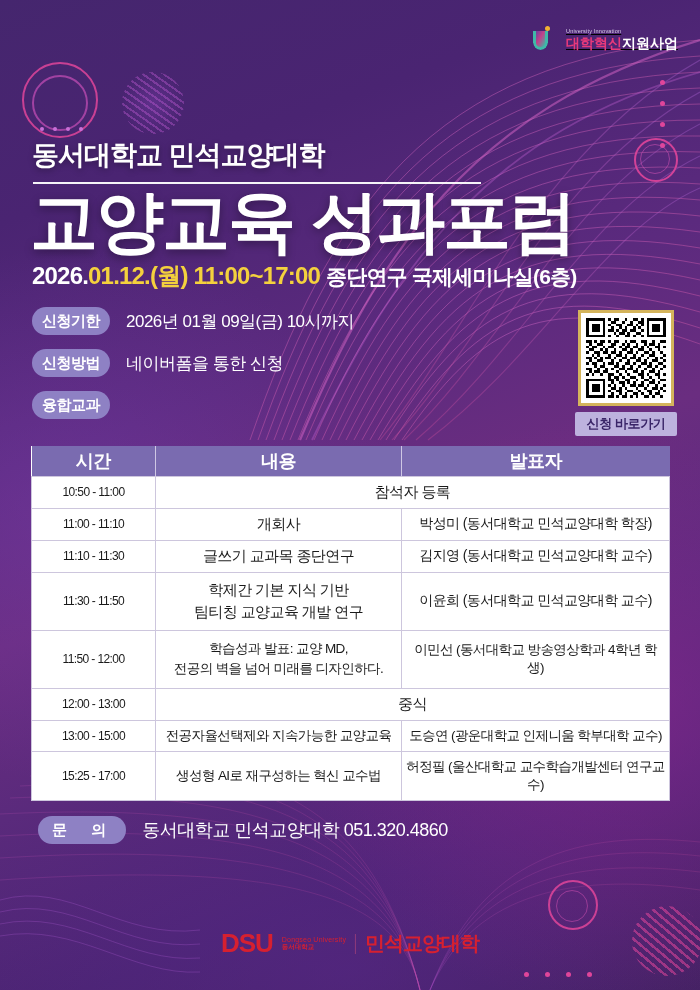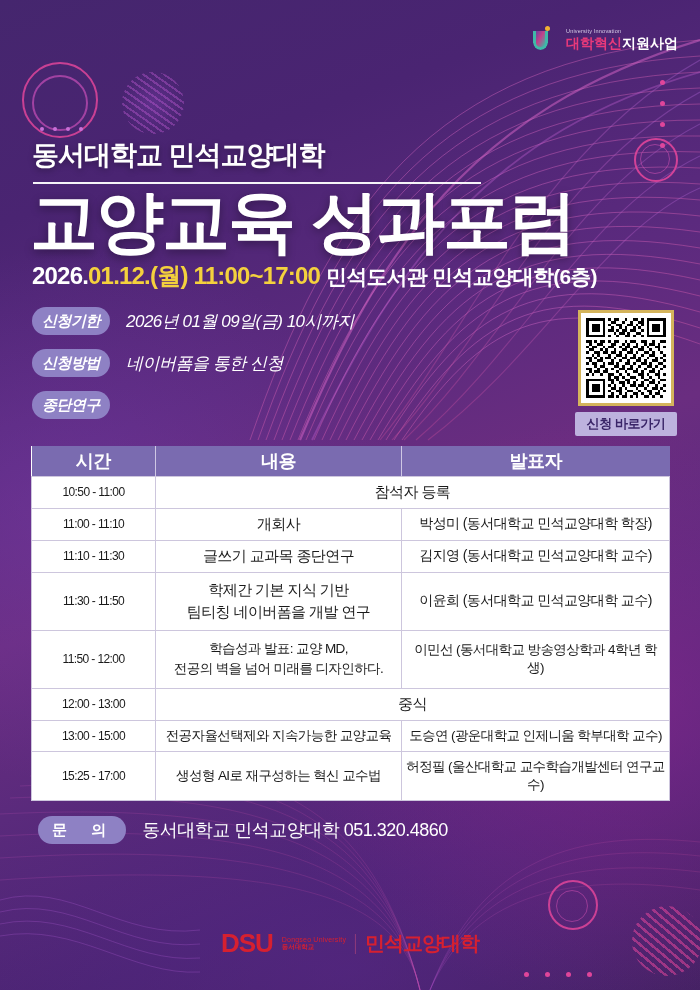--- a/index.html
+++ b/index.html
@@ -35,21 +35,21 @@
   .hatch {
     position: absolute;
     border-radius: 50%;
     overflow: hidden;
   }
 
   
   .ui-logo {
     position: absolute;
     top: 26px; right: 22px;
-    display: flex; align-items: flex-end; gap: 16px;
+    display: flex; align-items: flex-end; gap: 16px; text-decoration: underline;
   }
   .ui-logo .mark {
     width: 17px; height: 24px;
     position: relative;
   }
   .ui-logo .mark .u {
     position: absolute; left:0; bottom:0;
     width: 15px; height: 19px;
     border: 3px solid #3fb9a8;
     border-top: none;
@@ -107,21 +107,21 @@
     font-weight: 700;
     color: #ffffff;
     letter-spacing: -.8px;
     white-space: nowrap;
   }
   .date-line .hl { color: #f4d13d; }
   .date-line .place { font-size: 21px; font-weight: 700; }
 
   
   .info-rows { position: absolute; left: 32px; top: 307px; }
-  .info-row { display: flex; align-items: center; height: 28px; margin-bottom: 14px; font-style: italic; }
+  .info-row { display: flex; align-items: center; height: 28px; margin-bottom: 14px; }
   .pill {
     min-width: 78px;
     height: 28px;
     border-radius: 14px;
     background: #8e81c4;
     color: #ffffff;
     font-size: 15px;
     font-weight: 700;
     letter-spacing: -.5px;
     display: flex; align-items: center; justify-content: center;
@@ -347,34 +347,34 @@
         <span class="a">대학혁신</span><span class="b">지원사업</span>
       </div>
     </div>
   </div>
 
   <div class="sub-title">동서대학교 민석교양대학</div>
   <div class="title-rule"></div>
   <div class="main-title">교양교육 성과포럼</div>
 
   <div class="date-line">
-    <span>2026.</span><span class="hl">01.12.(월) 11:00~17:00</span> <span class="place">민석도서관 민석교양대학(6층)</span>
+    <span>2026.</span><span class="hl">01.12.(월) 11:00~17:00</span> <span class="place">종단연구 국제세미나실(6층)</span>
   </div>
 
   <div class="info-rows">
     <div class="info-row">
       <div class="pill">신청기한</div>
       <div class="info-val">2026년 01월 09일(금) 10시까지</div>
     </div>
     <div class="info-row">
       <div class="pill">신청방법</div>
       <div class="info-val">네이버폼을 통한 신청</div>
     </div>
     <div class="info-row">
-      <div class="pill">종단연구</div>
+      <div class="pill">융합교과</div>
       <div class="info-val"></div>
     </div>
   </div>
 
   <div class="qr-block">
     <div class="qr-frame">
       <svg viewBox="0 0 29 29" shape-rendering="crispEdges">
         <rect width="29" height="29" fill="#fff"></rect>
         <g fill="#000">
           <rect x="0" y="0" width="7" height="1"></rect>
@@ -639,21 +639,21 @@
         <td class="spk">박성미 (동서대학교 민석교양대학 학장)</td>
       </tr>
       <tr>
         <td class="time">11:10 - 11:30</td>
         <td class="topic">글쓰기 교과목 종단연구</td>
         <td class="spk">김지영 (동서대학교 민석교양대학 교수)</td>
       </tr>
       <tr style="height:58px">
         <td class="time">11:30 - 11:50</td>
         <td class="topic" style="white-space:pre-line; line-height:1.45">학제간 기본 지식 기반
-팀티칭 네이버폼을 개발 연구</td>
+팀티칭 교양교육 개발 연구</td>
         <td class="spk">이윤희 (동서대학교 민석교양대학 교수)</td>
       </tr>
       <tr style="height:58px">
         <td class="time">11:50 - 12:00</td>
         <td class="topic sm" style="white-space:pre-line; line-height:1.45">학습성과 발표: 교양 MD,
 전공의 벽을 넘어 미래를 디자인하다.</td>
         <td class="spk sm">이민선 (동서대학교 방송영상학과 4학년 학생)</td>
       </tr>
       <tr>
         <td class="time">12:00 - 13:00</td>

